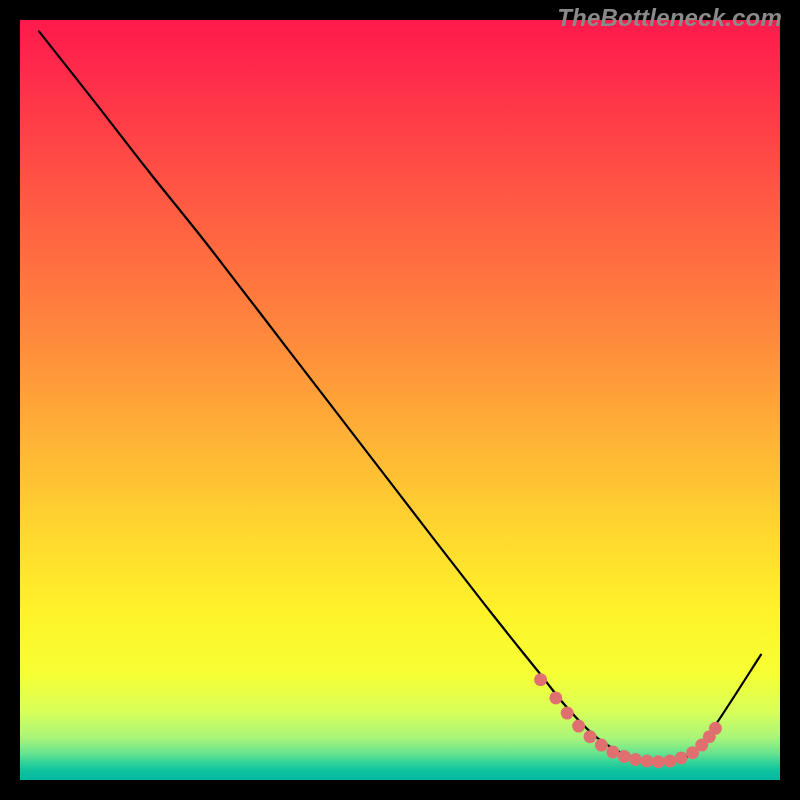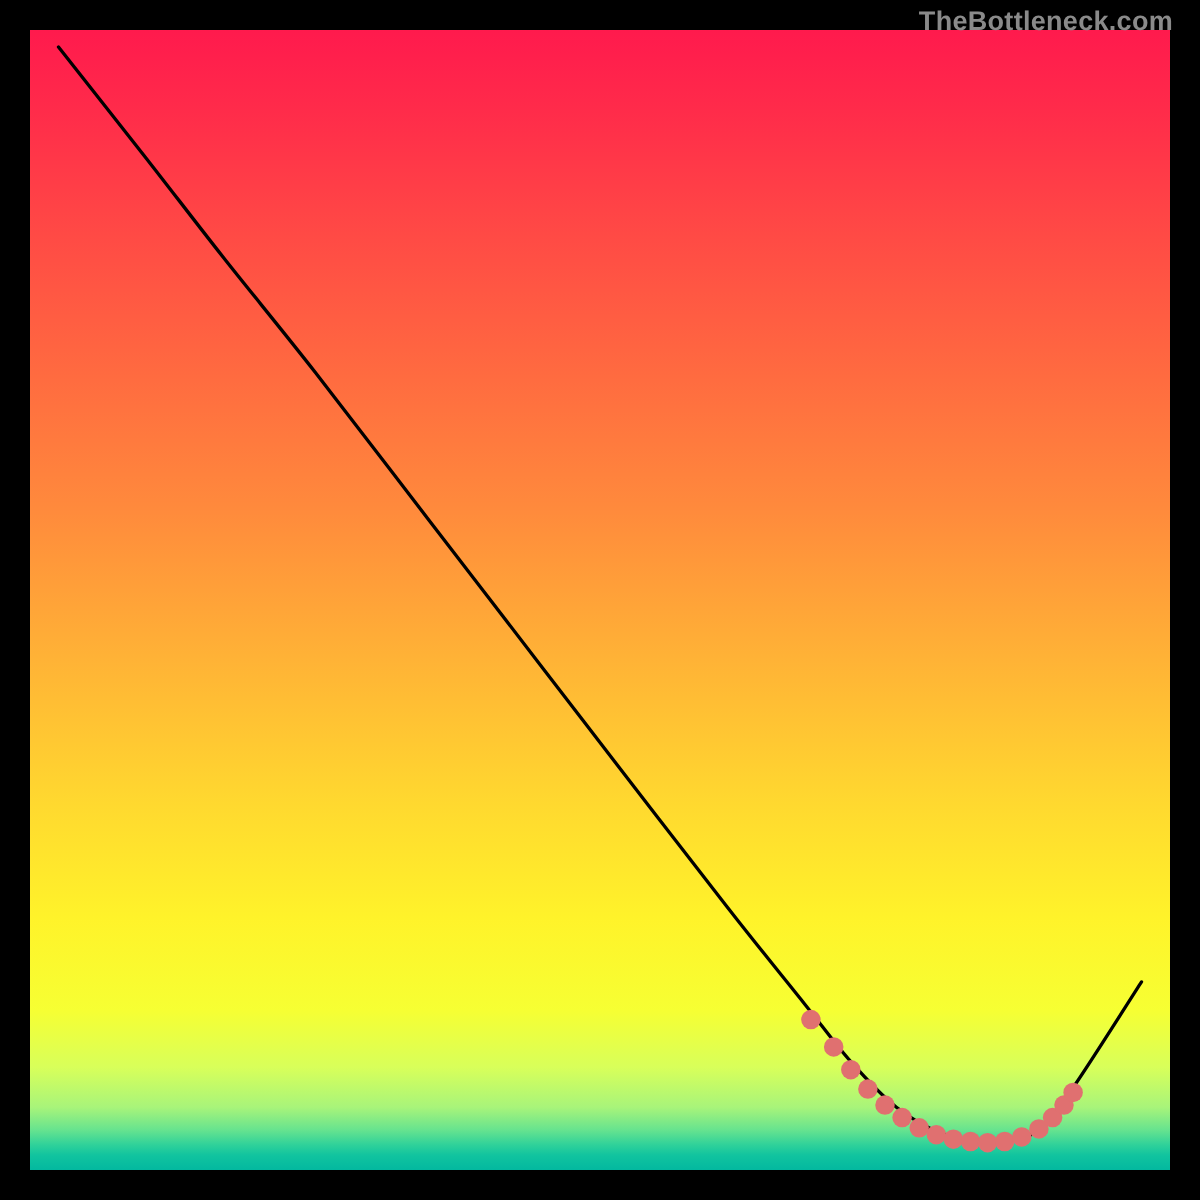--- a/index.html
+++ b/index.html
@@ -18,25 +18,26 @@
   svg {
     position: absolute;
     top: 0;
     left: 0;
   }
   .watermark {
     position: absolute;
     top: 4px;
     right: 18px;
     font-family: Arial, Helvetica, sans-serif;
-    font-size: 18px;
+    font-size: 24px;
     font-weight: 600;
     color: #8a8a8a;
     letter-spacing: 0.2px;
     user-select: none;
+    font-style: italic;
   }
 </style>
 </head>
 <body>
 
 <div class="stage">
 
   <svg width="800" height="800" viewBox="0 0 800 800">
     <defs>
       <linearGradient id="bg-grad" x1="0" y1="0" x2="0" y2="1">

